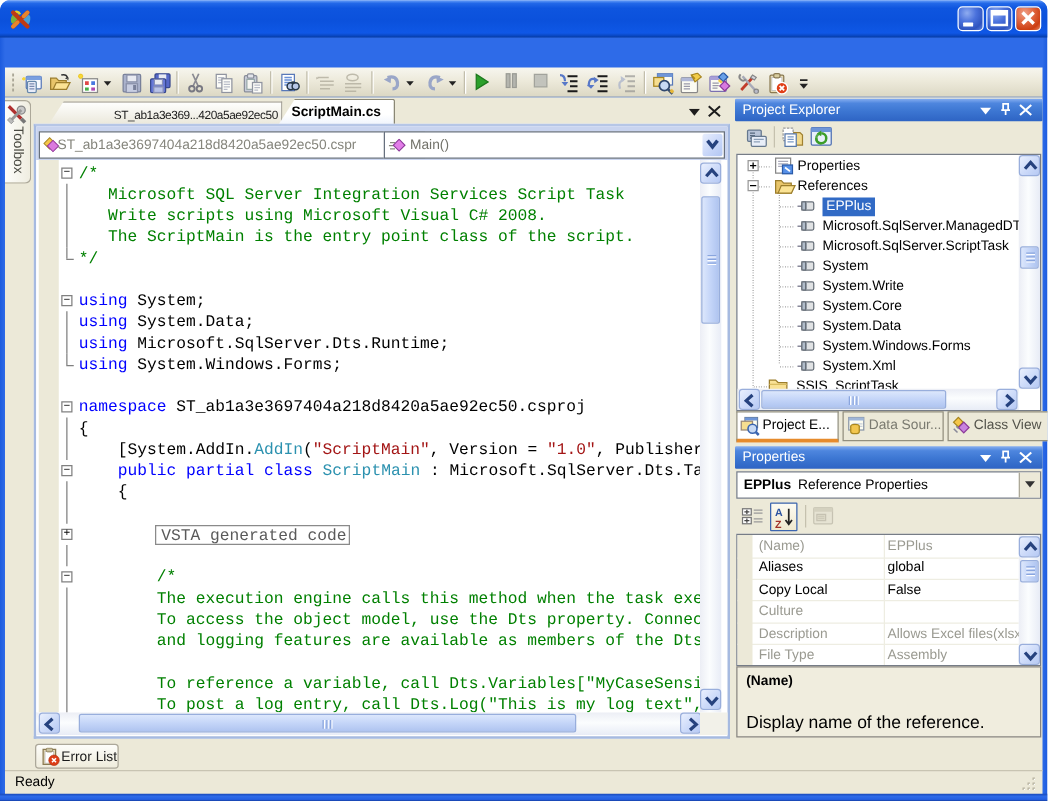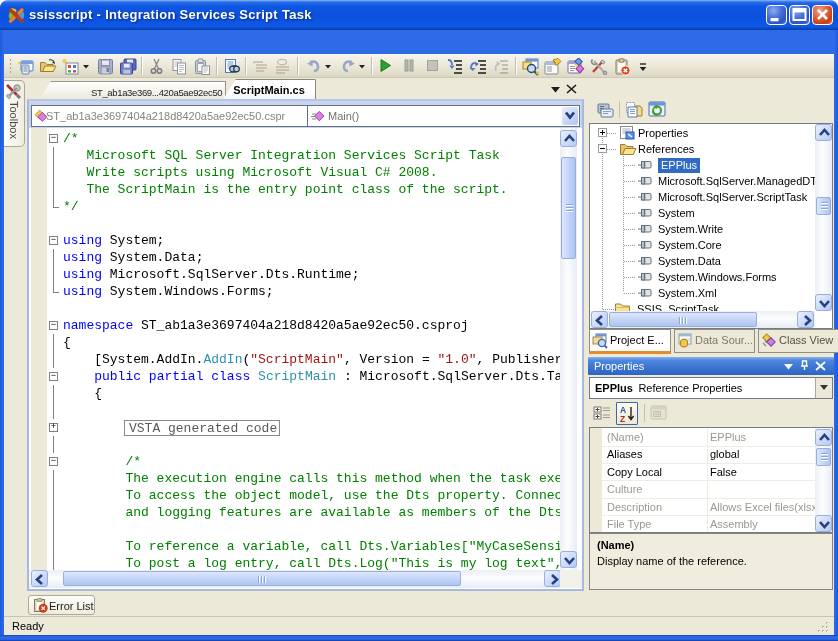--- a/index.html
+++ b/index.html
@@ -65,21 +65,20 @@
 <div id="w">
 
   <div id="title" class="a">
     <svg class="a" style="left:8px;top:7px" width="17" height="17" viewBox="0 0 17 17">
       <path d="M1 11 C0 7 2 3.5 4.5 3.5 C7 3.5 8 6 7.5 8 C7 10 5 12.5 3 12.5 Z" fill="#7AB53C"></path>
       <path d="M2 4 C4 1.5 7 2 8 4.5" fill="none" stroke="#E8D024" stroke-width="2"></path>
       <path d="M16 5.5 C17 9.5 15 13.5 12.5 13.5 C10 13.5 9 11 9.5 9 C10 7 12 4.5 14 4.5 Z" fill="#48A0D8"></path>
       <path d="M2.5 3 L14 14.2 M14 3 L2.5 14.2" stroke="#BE3A14" stroke-width="3.4" stroke-linecap="round"></path>
       <path d="M2.5 14.2 L6 10.8 M11 6 L14 3" stroke="#E8852C" stroke-width="3.2" stroke-linecap="round"></path>
     </svg>
-    <span class="a txt">ssisscript - Integration Services Script Task</span>
     <div class="a tbtn min" style="left:766px"><svg width="19" height="18">
           <rect x="3.5" y="12" width="8" height="3.2" rx="0.5" fill="#fff"></rect>
         </svg></div>
     <div class="a tbtn max" style="left:789px"><svg width="19" height="18">
           <rect x="3.5" y="3" width="12" height="11" fill="none" stroke="#fff" stroke-width="2"></rect>
           <rect x="3.5" y="3" width="12" height="3.4" fill="#fff"></rect>
         </svg></div>
     <div class="a tbtn cls" style="left:812px"><svg width="19" height="18">
           <path d="M5 4 L14 13 M14 4 L5 13" stroke="#fff" stroke-width="2.6"></path>
         </svg></div>
@@ -374,20 +373,31 @@
         </div>
         <div class="thumbh" style="left:34px;width:398px">
           <div class="griph" style="left:194px"></div>
           <div class="griph" style="left:197px"></div>
           <div class="griph" style="left:200px"></div>
         </div>
       </div>
       <div class="a" style="left:531px;top:469px;width:22px;height:18px;background:#F2F1E9"></div>
   </div>
 
+  <div class="a ptitle" style="left:588px;top:79px">Project Explorer
+    <svg class="a" style="left:196px;top:7px" width="10" height="6">
+        <path d="M0 0 L9 0 L4.5 5.5 Z" fill="#fff"></path>
+      </svg>
+    <svg class="a" style="left:212px;top:3px" width="9" height="12">
+        <path d="M2.5 1 h4 v5 h-4 Z M1 6 h7 M4.5 6 v4" stroke="#fff" stroke-width="1.4" fill="none"></path>
+      </svg>
+    <svg class="a" style="left:227px;top:4px" width="11" height="10">
+        <path d="M1 1 L10 9 M10 1 L1 9" stroke="#fff" stroke-width="1.7"></path>
+      </svg>
+  </div>
   <div id="petb" class="a" style="left:588px;top:97px;width:246px;height:26px">
       <svg class="a" style="left:9px;top:5px" width="17" height="16" viewBox="0 0 17 16">
         <rect x="1" y="2" width="11" height="9" rx="1" fill="#B8C4D8" stroke="#66788E"></rect>
         <path d="M3 4.5 h4 M3 6.5 h4 M3 8.5 h4" stroke="#56687E"></path>
         <rect x="4" y="7" width="12" height="8" rx="1" fill="#E8EEF8" stroke="#66788E"></rect>
         <path d="M6 9.5 h8 M6 11.5 h5" stroke="#8CA0B8"></path>
       </svg>
       <div class="a" style="left:31px;top:4px;width:1px;height:17px;background:#C5C1AE"></div>
       <svg class="a" style="left:37px;top:4px" width="18" height="18" viewBox="0 0 18 18">
         <rect x="1.5" y="1.5" width="8" height="10" fill="#fff" stroke="#999" stroke-dasharray="2 1"></rect>
@@ -643,21 +653,21 @@
         </div>
         <div class="thumbv" style="top:20px;height:18px">
           <div class="gripv" style="top:4px"></div>
           <div class="gripv" style="top:7px"></div>
           <div class="gripv" style="top:10px"></div>
         </div>
       </div>
     </div>
   <div class="a" id="ppdesc" style="left:589px;top:533px;width:244px;height:57px;border:1px solid #888580;background:#F0EDDE">
     <span class="a" style="left:7px;top:5px;font-size:11px;font-weight:bold">(Name)</span>
-    <span class="a" style="left:7px;top:21px;font-size:11px">Display name of the reference.</span>
+    <span class="a" style="left:7px;top:35px;font-size:14px">Display name of the reference.</span>
   </div>
 
   <div class="a" style="left:28px;top:595px;width:67px;height:20px;background:linear-gradient(180deg,#FDFDFA,#EFECDC);border:1px solid #ACA89A;border-radius:3px;overflow:hidden">
     <svg class="a" style="left:4px;top:2px" width="15" height="15" viewBox="0 0 15 15">
         <rect x="1.5" y="1.5" width="10" height="12" fill="#E8DDB8" stroke="#8A7A52"></rect>
         <rect x="3" y="3" width="7" height="9.5" fill="#fff" stroke="#AAA" stroke-width=".5"></rect>
         <rect x="4" y="0.5" width="5" height="3" rx="1" fill="#C9C29F" stroke="#8A7A52" stroke-width=".7"></rect>
         <circle cx="10.2" cy="10.2" r="4.2" fill="#DD3D17" stroke="#B03010" stroke-width=".5"></circle>
         <path d="M8.6 8.6 L11.8 11.8 M11.8 8.6 L8.6 11.8" stroke="#fff" stroke-width="1.3"></path>
       </svg>

